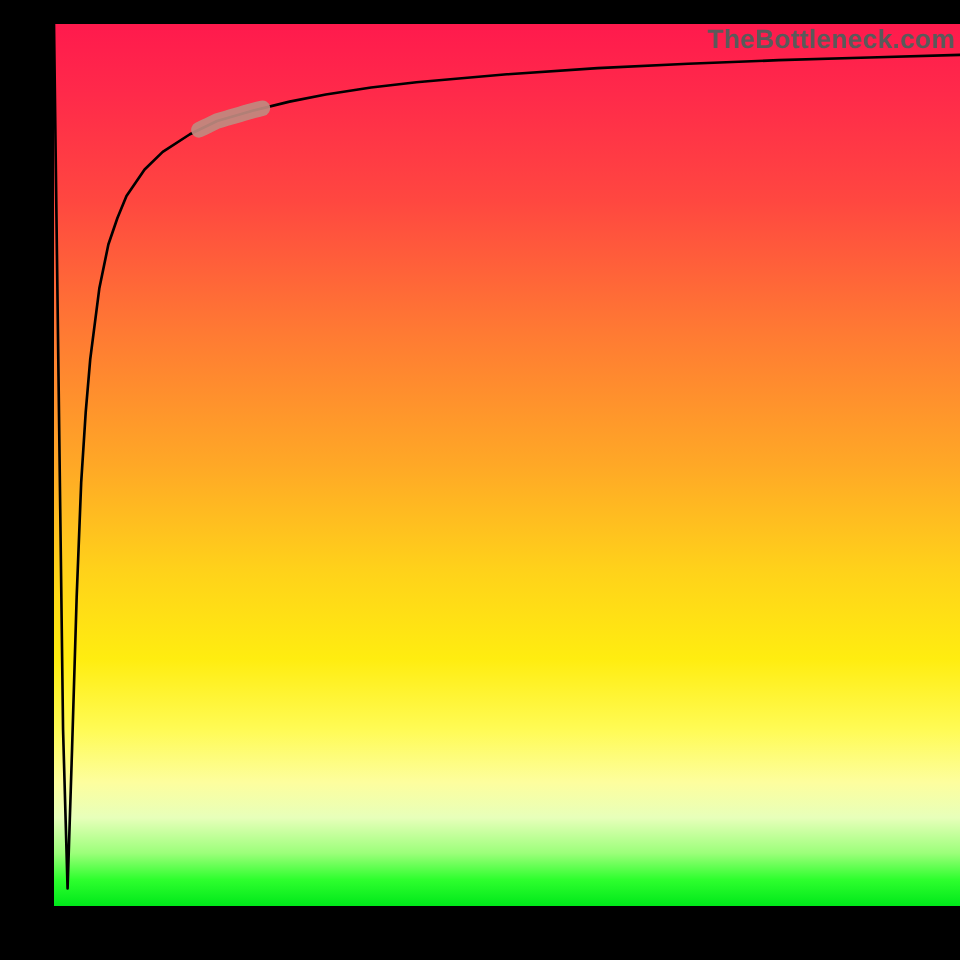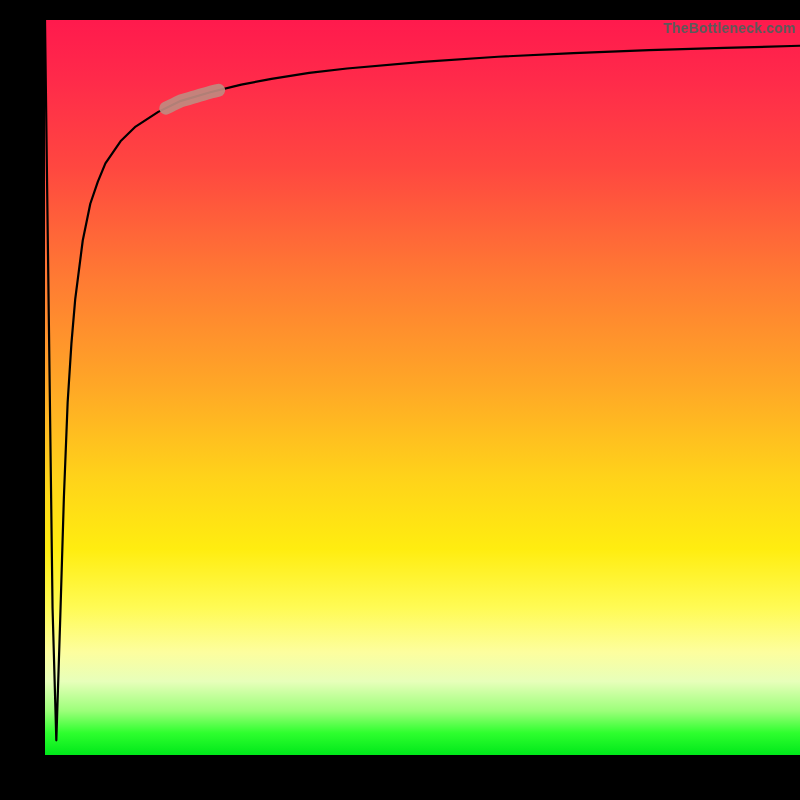--- a/index.html
+++ b/index.html
@@ -45,21 +45,21 @@
     position: absolute;
     left: 0;
     top: 0;
     width: 755px;
     height: 735px;
   }
   .watermark {
     position: absolute;
     top: 0px;
     right: 4px;
-    font-size: 14px;
+    font-size: 22px;
     font-weight: 600;
     color: #5a5a5a;
     letter-spacing: 0.2px;
     user-select: none;
   }
 </style>
 </head>
 <body>
 
 <div class="frame">

